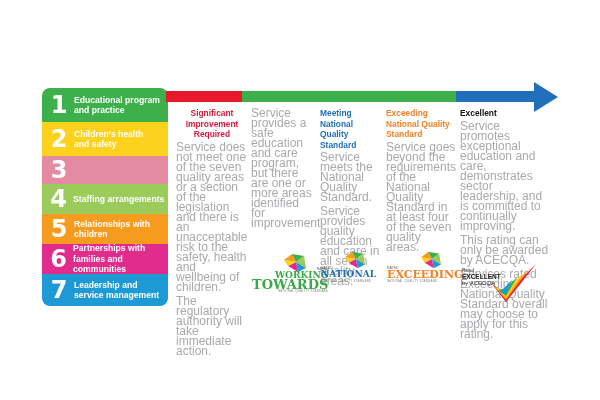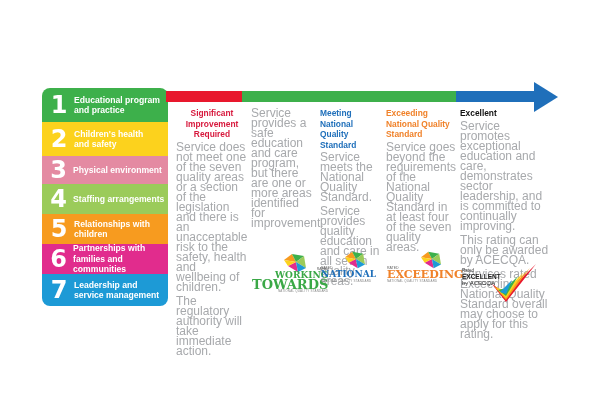--- a/index.html
+++ b/index.html
@@ -45,21 +45,20 @@
   <div class="qa-row" style="height:34px;background:#3db04b;">
     <span class="qa-num">1</span>
     <span class="qa-label" style="width:86px;">Educational program and practice</span>
   </div>
   <div class="qa-row" style="height:34px;background:#fcd21d;">
     <span class="qa-num">2</span>
     <span class="qa-label" style="width:76px;">Children's health and safety</span>
   </div>
   <div class="qa-row" style="height:28px;background:#e48aa2;">
     <span class="qa-num">3</span>
-    <span class="qa-label" style="width:100px;">Physical environment</span>
   </div>
   <div class="qa-row" style="height:30px;background:#9bcb5a;">
     <span class="qa-num">4</span>
     <span class="qa-label" style="width:100px;">Staffing arrangements</span>
   </div>
   <div class="qa-row" style="height:30px;background:#f79b1f;">
     <span class="qa-num">5</span>
     <span class="qa-label" style="width:76px;">Relationships with children</span>
   </div>
   <div class="qa-row" style="height:30px;background:#e12c8d;">

